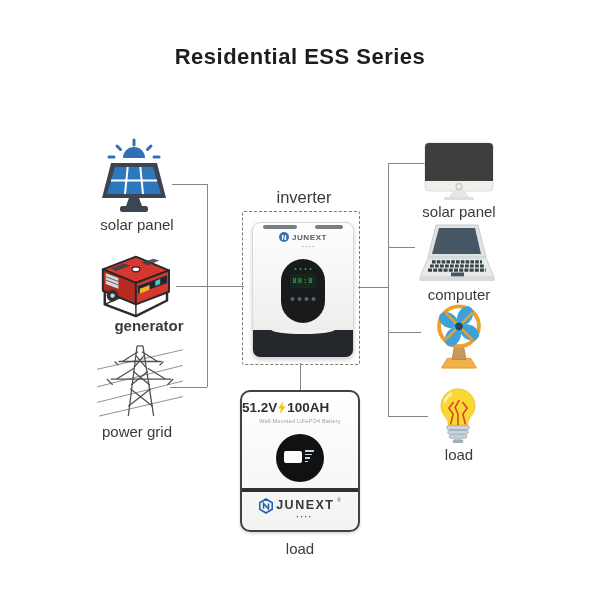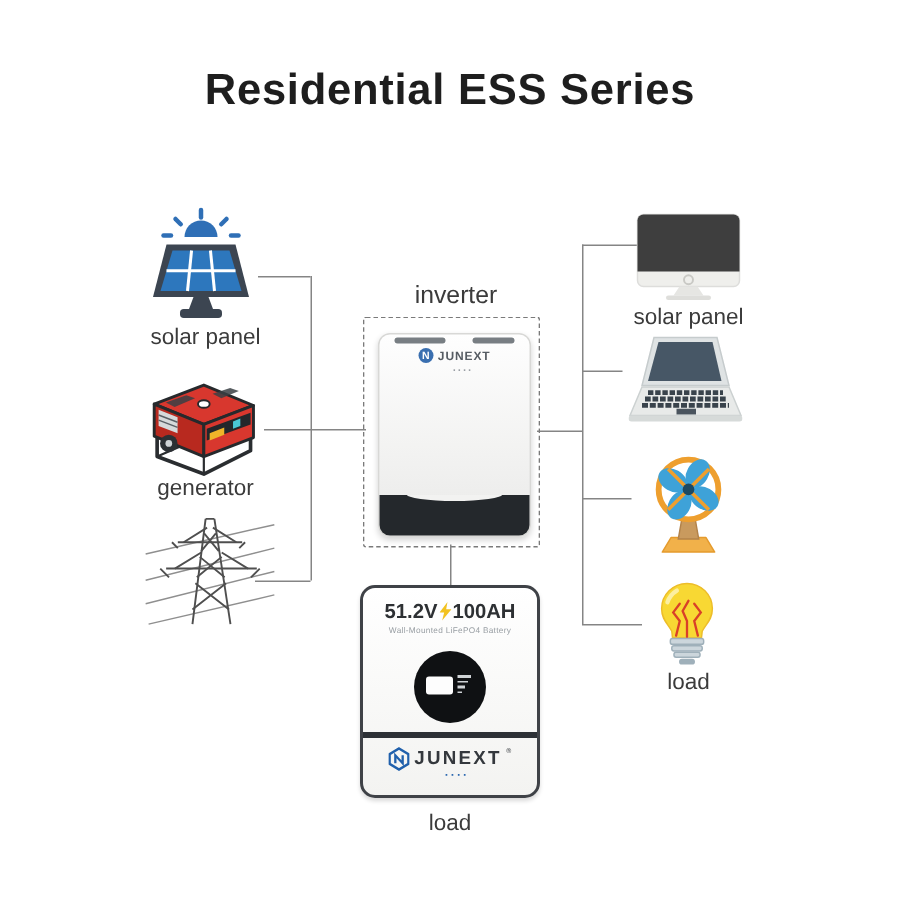--- a/index.html
+++ b/index.html
@@ -1,19 +1,19 @@
 <!DOCTYPE html>
 <html><head>
 <meta charset="utf-8">
 <style>
   html,body{margin:0;padding:0;background:#fff;}
   .canvas{position:relative;width:600px;height:600px;background:#fff;overflow:hidden;
           font-family:"Liberation Sans",sans-serif;color:#3d3d3d;}
   .abs{position:absolute;}
-  .title{top:44px;left:0;width:600px;text-align:center;font-size:29px;font-weight:700;
+  .title{top:44px;left:0;width:600px;text-align:center;font-size:22px;font-weight:700;
          color:#1e1e1e;letter-spacing:.5px;}
   .label{font-size:15px;color:#3b3b3b;text-align:center;width:120px;}
   .inv-label{font-size:16.5px;color:#3b3b3b;text-align:center;width:120px;}
   .line{background:#858585;}
   .hline{height:1px;}
   .vline{width:1px;}
   .dashed-box{border:1px dashed #7a7a7a;border-radius:2px;}
   
   .inverter{left:252px;top:222px;width:100px;height:134px;border-radius:8px;
             background:linear-gradient(180deg,#fefefe 0%,#f2f2f1 60%,#e9e9e8 100%);
@@ -37,21 +37,21 @@
   .pill-btns span{width:4px;height:4px;border-radius:50%;background:#5e6367;}
   .inv-band{position:absolute;bottom:0;left:0;width:100%;height:27px;background:#24282c;
             border-radius:0 0 7px 7px;overflow:hidden;}
   .inv-band::before{content:"";position:absolute;top:-5px;left:50%;transform:translateX(-50%);
             width:64px;height:9px;background:#f2f2f1;border-radius:50%;}
   
   .battery{left:240px;top:390px;width:120px;height:142px;box-sizing:border-box;border-radius:10px;
            border:2px solid #3f4247;background:linear-gradient(180deg,#ffffff,#f3f3f1);
            box-shadow:0 2px 3px rgba(0,0,0,.15);}
   .bat-title{position:absolute;top:8px;left:0;width:100%;display:flex;align-items:center;
-             justify-content:center;gap:1px;font-size:13.5px;font-weight:700;color:#2d3033;}
+             gap:1px;font-size:13.5px;font-weight:700;color:#2d3033;}
   .bat-sub{position:absolute;top:26px;left:0;width:100%;text-align:center;font-size:5.5px;
            color:#989ea3;letter-spacing:.2px;}
   .bat-circle{position:absolute;top:42px;left:50%;transform:translateX(-50%);width:48px;height:48px;
               border-radius:50%;background:#0f1113;}
   .bat-lcd{position:absolute;top:17px;left:8px;width:18px;height:12px;background:#fdfdfd;border-radius:2px;}
   .bat-gauge{position:absolute;top:16px;left:29px;display:flex;flex-direction:column;gap:2px;align-items:flex-start;}
   .bat-gauge span{height:1.5px;background:#cfd3d6;display:block;}
   .bat-divider{position:absolute;top:96px;left:0;width:100%;height:3.5px;background:#2d3136;}
   .bat-logo{position:absolute;top:106px;left:0;width:100%;display:flex;align-items:flex-start;
             justify-content:center;gap:3px;}
@@ -113,21 +113,21 @@
     <polygon points="52,17 64,13 70,15 58,20" fill="#3a3f44" opacity="0.85"></polygon>
     <ellipse cx="46" cy="24" rx="4" ry="2.6" fill="#fff" stroke="#26292c" stroke-width="1.3"></ellipse>
     <polygon points="48,41 78,30 78,38 48,49" fill="#23272b"></polygon>
     <polygon points="50,44 60,40 60,45 50,49" fill="#f0b429"></polygon>
     <polygon points="66,36 71,34 71,39 66,41" fill="#49c7d6"></polygon>
     <polygon points="15,28 28,33 28,44 15,39" fill="#d6d9da"></polygon>
     <path d="M15 31.5 L28 36.5 M15 35 L28 40" stroke="#5a6066" stroke-width="1"></path>
     <circle cx="22" cy="51" r="6" fill="#2c3034"></circle>
     <circle cx="22" cy="51" r="2.3" fill="#cfd3d6"></circle>
   </svg>
-  <div class="abs label" style="left:77px;top:317px;">generator</div>
+  <div class="abs label" style="left:89px;top:317px;font-weight:bold;">generator</div>
 
   <svg class="abs icon-box" style="left:95px;top:342px;" width="90" height="78" viewBox="0 0 92 80">
     <g stroke="#8f8f8f" stroke-width="1" fill="none">
       <path d="M2 28 L90 8"></path>
         <path d="M2 46 L90 24"></path>
         <path d="M2 62 L90 40"></path>
         <path d="M4 76 L90 56"></path>
     </g>
     <g stroke="#4f4f4f" stroke-width="1.3" fill="none">
       <path d="M43 4 L34 76"></path>
@@ -136,33 +136,49 @@
       <path d="M42 14 L52 26 M50 14 L40 26"></path>
       <path d="M39 30 L56 44 M54 30 L37 44"></path>
       <path d="M36 48 L59 66 M57 48 L34 66"></path>
       <path d="M24 20 L68 20"></path>
         <path d="M28 20 L44 10 M64 20 L48 10"></path>
       <path d="M16 38 L78 38"></path>
         <path d="M22 38 L40 27 M72 38 L54 27"></path>
       <path d="M20 20 L24 24 M70 20 L66 24 M12 38 L18 44 M80 38 L74 44"></path>
     </g>
   </svg>
+  <div class="abs label" style="left:77px;top:423px;">power grid</div>
 
   <div class="abs inv-label" style="left:244px;top:188px;">inverter</div>
 
   <div class="abs dashed-box" style="left:242px;top:211px;width:116px;height:152px;"></div>
 
   <div class="abs inverter">
     <div class="vent" style="left:10px;width:34px;"></div>
     <div class="vent" style="right:10px;width:28px;"></div>
     <div class="inv-logo">
       <span class="inv-logo-badge">N</span>
       <span class="inv-logo-text">JUNEXT</span>
     </div>
     <div class="inv-sub">▪▪▪▪</div>
+    <div class="pill">
+      <div class="pill-dots">
+          <span></span>
+          <span></span>
+          <span></span>
+          <span></span>
+        </div>
+      <div class="pill-screen">88:8</div>
+      <div class="pill-btns">
+          <span></span>
+          <span></span>
+          <span></span>
+          <span></span>
+        </div>
+    </div>
     <div class="inv-band"></div>
   </div>
 
   <div class="abs battery">
     <div class="bat-title">
       <span>51.2V</span>
       <svg width="8" height="13" viewBox="0 0 9 14">
         <polygon points="6,0 0,8 3.5,8 2,14 9,5.5 5,5.5" fill="#f2c220"></polygon>
       </svg>
       <span>100AH</span>
@@ -204,20 +220,21 @@
     <polygon points="20,4 56,4 62,30 13,30" fill="#475766"></polygon>
     <polygon points="9,34 67,34 75,53 1,53" fill="#e8eae9" stroke="#ccd1d1"></polygon>
     <g stroke="#39434c">
       <path d="M13 37.8 H63" stroke-width="3.2" stroke-dasharray="3.6 1.2"></path>
       <path d="M11 42 H65" stroke-width="3.2" stroke-dasharray="3.8 1.2"></path>
       <path d="M9 46.2 H67" stroke-width="3.2" stroke-dasharray="4 1.2"></path>
     </g>
     <rect x="32" y="48.5" width="13" height="3.8" fill="#4a545e"></rect>
     <rect x="0" y="53" width="76" height="4" rx="2" fill="#d6dad9"></rect>
   </svg>
+  <div class="abs label" style="left:399px;top:286px;">computer</div>
 
   <svg class="abs icon-box" style="left:428px;top:302px;" width="62" height="68" viewBox="0 0 62 70">
     <polygon points="13,68 49,68 43,58 19,58" fill="#f1b14a" stroke="#e59b2d" stroke-linejoin="round"></polygon>
     <polygon points="27,42 35,42 38,59 24,59" fill="#c99a5e" stroke="#b2824a"></polygon>
     <circle cx="31" cy="25" r="20.5" fill="#ffffff" stroke="#ee9f2e" stroke-width="4"></circle>
     <g fill="#3ea2d8">
       <ellipse cx="31" cy="12.5" rx="7.5" ry="10.5" transform="rotate(30 31 25)"></ellipse>
       <ellipse cx="31" cy="12.5" rx="7.5" ry="10.5" transform="rotate(120 31 25)"></ellipse>
       <ellipse cx="31" cy="12.5" rx="7.5" ry="10.5" transform="rotate(210 31 25)"></ellipse>
       <ellipse cx="31" cy="12.5" rx="7.5" ry="10.5" transform="rotate(300 31 25)"></ellipse>

